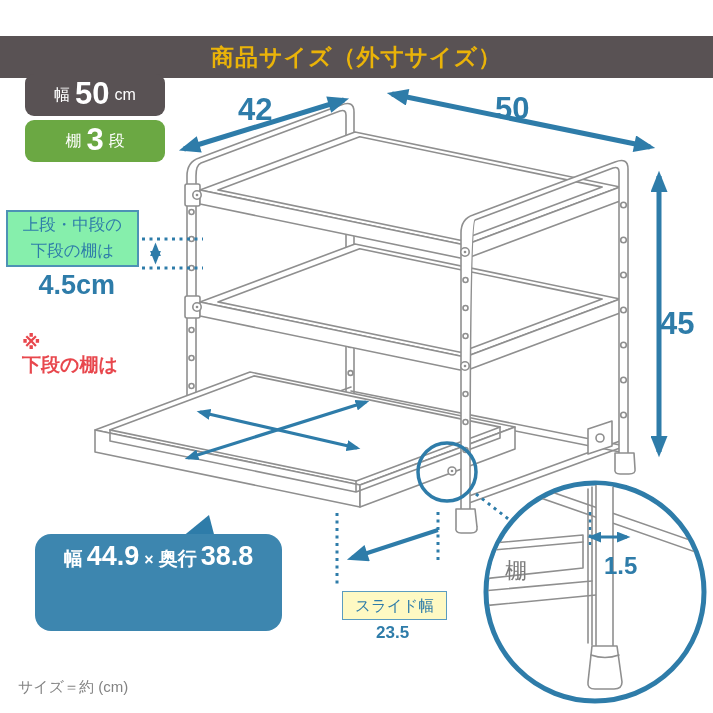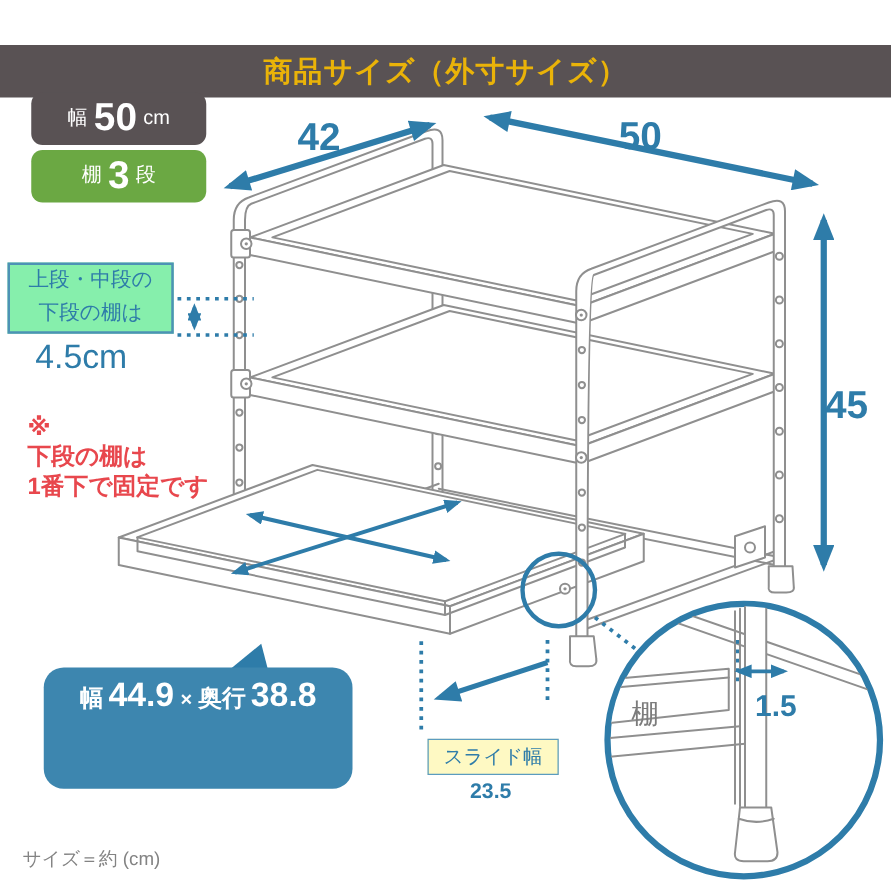--- a/index.html
+++ b/index.html
@@ -30,21 +30,21 @@
   .dim{color:var(--accent-blue);font-weight:bold;text-align:left;}
   .dim-depth{left:238px;top:92px;width:50px;font-size:31px;}
   .dim-width{left:495px;top:91px;width:50px;font-size:31px;}
   .dim-height{left:660px;top:306px;width:48px;font-size:31px;}
   .dim-slide{left:376px;top:623px;width:58px;font-size:17px;}
   .dim-gap{left:604px;top:552px;width:48px;font-size:24px;}
 
   .adjust-box{left:6px;top:210px;width:129px;height:53px;border:2px solid #4d92b5;background:#86efac;
     color:var(--accent-blue);font-size:16.5px;line-height:1.55;text-align:center;
     display:flex;flex-direction:column;}
-  .pitch-value{left:15px;top:270px;width:100px;text-align:center;color:var(--accent-blue);font-size:27px;font-weight:normal;}
+  .pitch-value{left:15px;top:270px;width:100px;text-align:right;color:var(--accent-blue);font-size:27px;font-weight:bold;}
   .pitch-label{left:15px;top:298px;width:100px;text-align:center;color:var(--accent-blue);font-size:26px;font-weight:bold;}
 
   .note-mark{left:22px;top:331px;color:var(--red);font-size:19px;font-weight:bold;}
   .note-line1{left:22px;top:352px;color:var(--red);font-size:19px;font-weight:bold;}
   .note-line2{left:22px;top:376px;color:var(--red);font-size:19px;font-weight:bold;}
 
   .bubble{left:35px;top:534px;width:247px;height:97px;border-radius:16px;background:var(--bubble-blue);color:#fff;}
   .bubble-title{margin:9px 13px 0 13px;padding-bottom:6px;border-bottom:2px solid #fff;
     font-size:16.5px;font-weight:bold;text-align:center;}
   .bubble-row{display:flex;align-items:baseline;justify-content:center;gap:4px;margin-top:7px;font-weight:bold;}
@@ -228,21 +228,20 @@
   <div class="abs dim dim-height">45</div>
 
   <div class="abs adjust-box">
     <div>上段・中段の</div>
     <div>下段の棚は</div>
   </div>
   <div class="abs pitch-value">4.5cm</div>
 
   <div class="abs note-mark">※</div>
   <div class="abs note-line1">下段の棚は</div>
-  <div class="abs note-line2">1番下で固定です</div>
 
   <div class="abs bubble">
     <div class="bubble-row">
       <span class="lab">幅</span>
       <span class="val">44.9</span>
       <span class="tms">×</span>
       <span class="lab">奥行</span>
       <span class="val">38.8</span>
     </div>
   </div>

